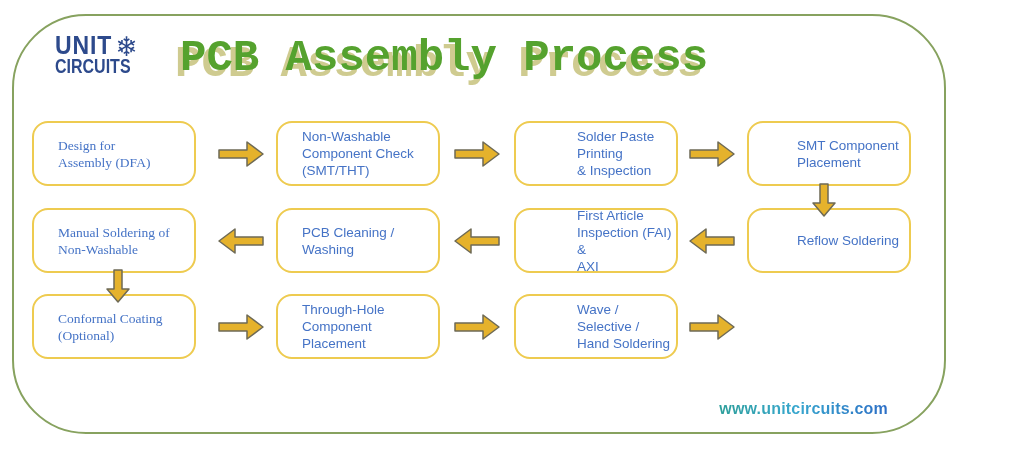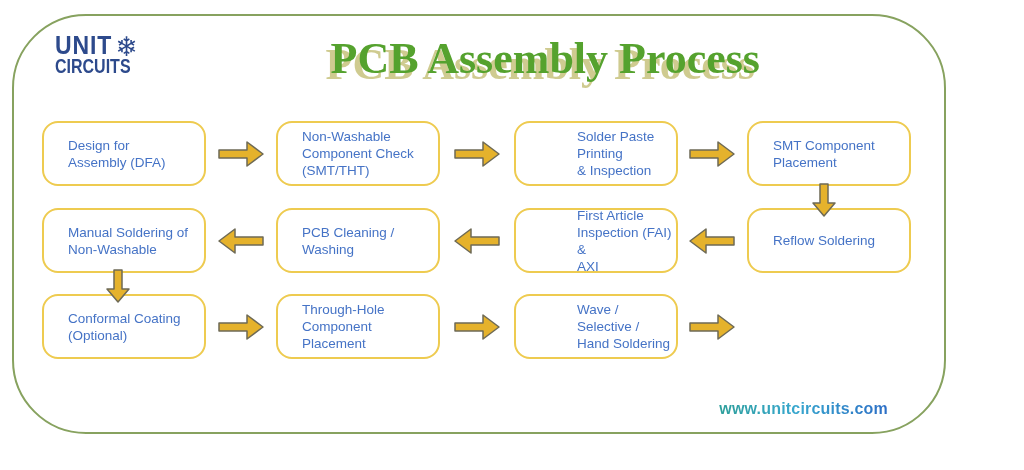--- a/index.html
+++ b/index.html
@@ -23,37 +23,37 @@
     font-family: "DejaVu Sans", sans-serif; font-size: 27px; line-height: 1;
     margin-left: -2px; margin-top: -3px;
   }
   .logo-word2 {
     font-size: 20px; font-weight: 700; letter-spacing: 0px; margin-top: -5px;
     transform: scaleX(0.80); transform-origin: left center;
   }
   
   .title {
     position: absolute; left: 180px; top: 33px; width: 580px;
-    text-align: right; white-space: nowrap;
-    font-family: Liberation Serif, serif; font-weight: 800;
+    text-align: left; white-space: nowrap;
+    font-family: Liberation Mono, monospace; font-weight: 800;
     font-size: 44px; color: #55a22e;
     text-shadow: -5px 6px 0 rgba(204, 200, 138, 0.95);
   }
   
   .box {
     position: absolute; width: 164px; height: 65px; background: #ffffff;
     border: 2px solid #eecb50; border-radius: 16px;
     display: flex; align-items: center; box-sizing: border-box;
   }
   .box-label {
     padding-left: 24px; padding-right: 4px;
     color: #4573c6; font-size: 13.5px; line-height: 17px;
     white-space: pre-line;
   }
-  .c1 { left: 42px; }  .c2 { left: 276px; } .c3 { left: 514px; padding-left: 37px; } .c4 { left: 747px; }
+  .c1 { left: 32px; font-family: Liberation Serif, serif; }  .c2 { left: 276px; } .c3 { left: 514px; padding-left: 37px; } .c4 { left: 747px; padding-left: 24px; }
   .r1 { top: 121px; }  .r2 { top: 208px; }  .r3 { top: 294px; }
   
   .arrow { position: absolute; }
   .h-arrow { width: 48px; height: 32px; }
   .v-arrow { width: 32px; height: 34px; }
   .ar1 { top: 138px; } .ar2 { top: 225px; } .ar3 { top: 311px; }
   .ag1 { left: 217px; } .ag2 { left: 453px; } .ag3 { left: 688px; }
   
   .website {
     position: absolute; top: 400px; right: 136px;

